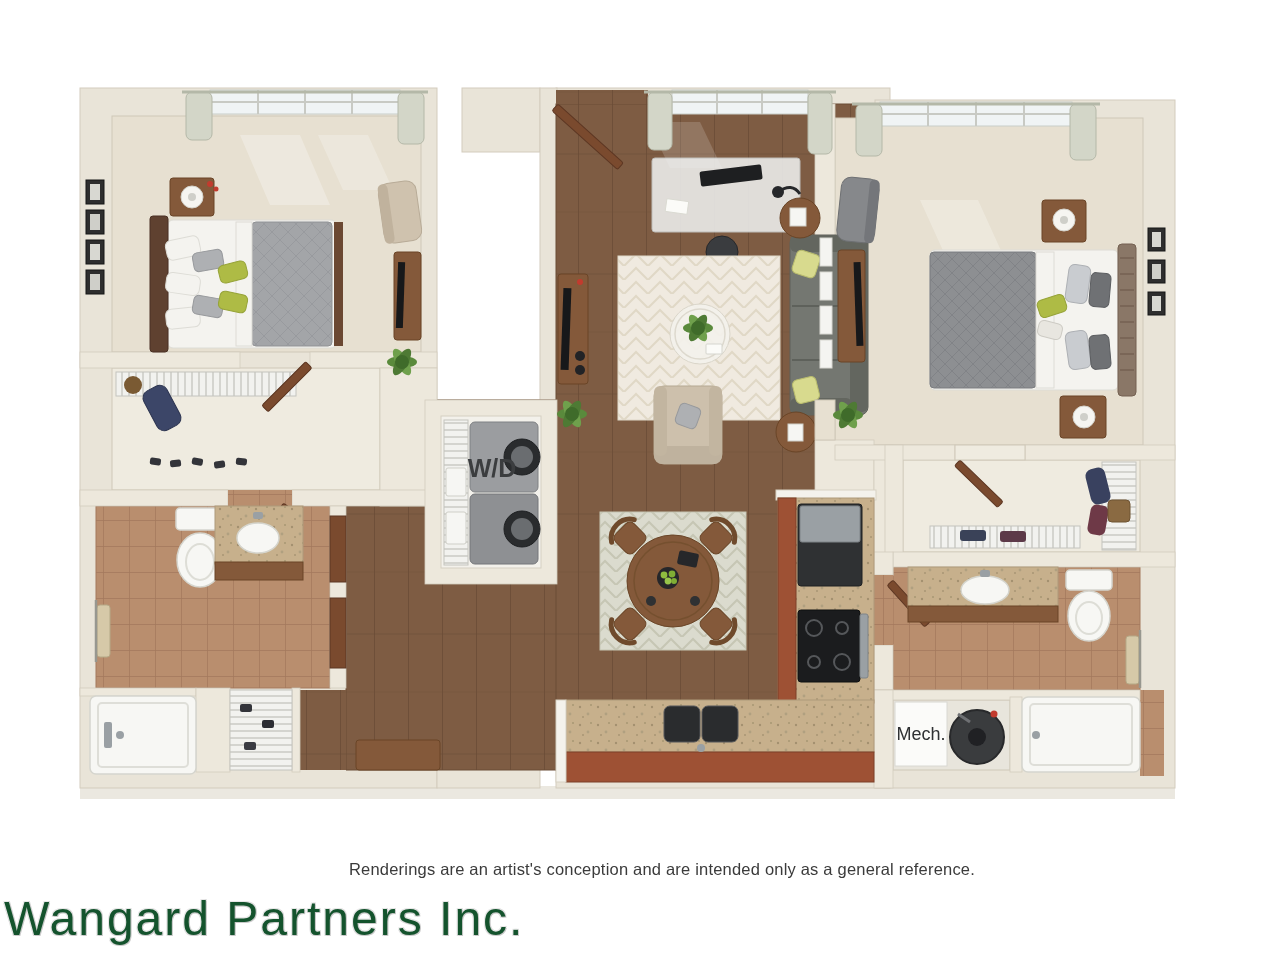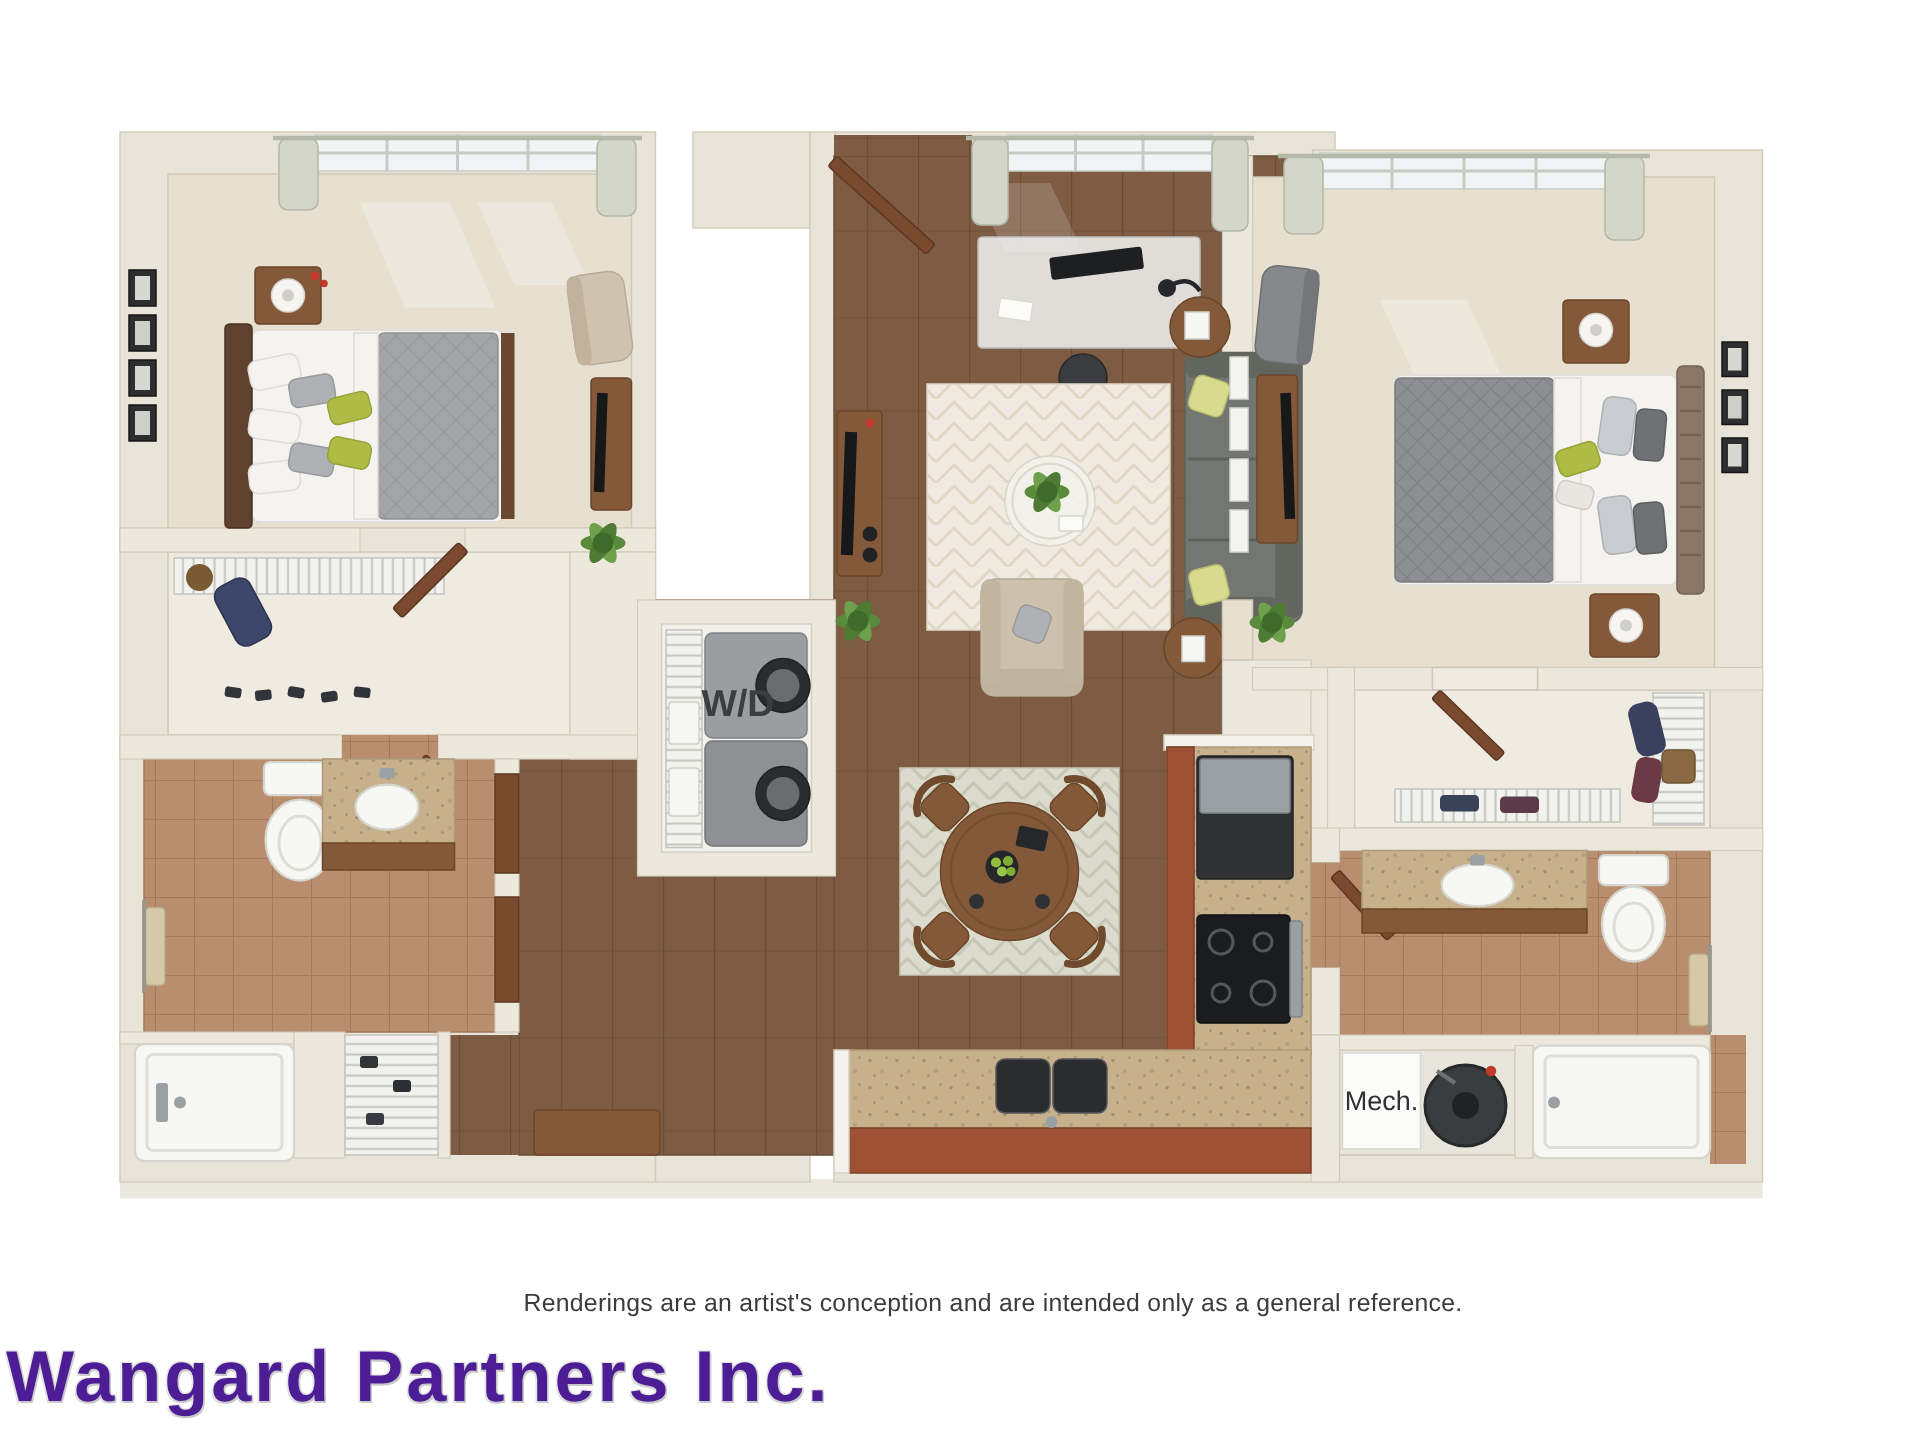--- a/index.html
+++ b/index.html
@@ -30,22 +30,22 @@
   .glass{fill:#F0F4F5;stroke:#C9CEC9;stroke-width:1;}
   .frame-dk{fill:#2E2E2E;stroke:#161616;stroke-width:1;}
   .lampw{fill:#F6F5F1;stroke:#D4D3CC;stroke-width:1;}
   .chairback{fill:none;stroke:#6F4A2C;stroke-width:5;stroke-linecap:round;}
   .towel{fill:#D6C9A8;stroke:#B5A987;stroke-width:1;}
   .wd-label{font-family:"Liberation Sans",sans-serif;font-size:25px;fill:#3B3D3F;font-weight:bold;}
   .mech-label{font-family:"Liberation Sans",sans-serif;font-size:18px;fill:#2F3133;}
 
   .footer-text{position:absolute;left:0;width:1280px;text-align:center;color:#3B3B3B;
     font-size:16.5px;letter-spacing:.2px;z-index:3;margin-left:22px;}
-  .watermark{position:absolute;left:4px;top:891px;z-index:2;color:#4c1d95;font-size:48px;
-    letter-spacing:2px;font-weight:700;white-space:nowrap;
+  .watermark{position:absolute;left:4px;top:891px;z-index:2;color:#14532d;font-size:48px;
+    letter-spacing:2px;font-weight:400;white-space:nowrap;
     text-shadow:1px 1px 0 #C9C9C9, -1px -1px 0 #E8E8E8, 1px -1px 0 #DEDEDE, -1px 1px 0 #DEDEDE;}
 </style>
 </head>
 <body>
 
 <div class="stage">
 <svg width="1280" height="960" viewBox="0 0 1280 960">
   <defs>
     <pattern id="planks" width="34" height="120" patternUnits="userSpaceOnUse">
       <rect width="34" height="120" fill="#7E5C43"></rect>

